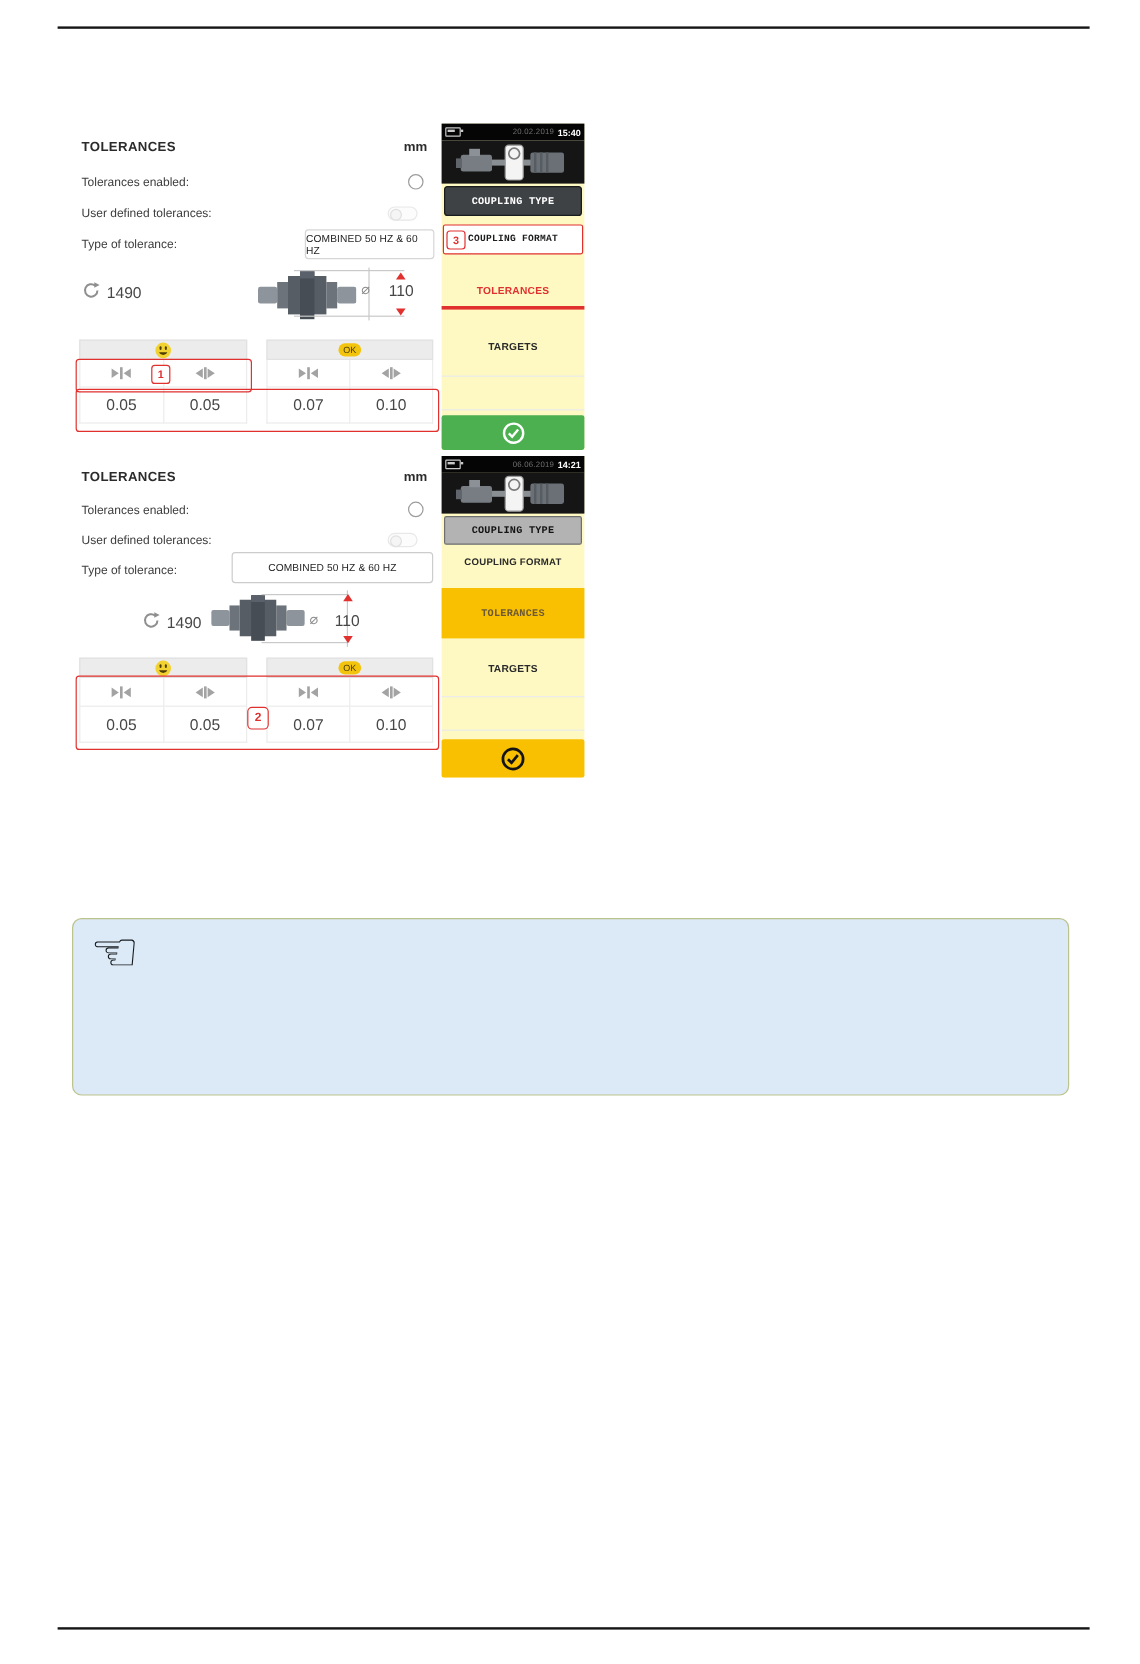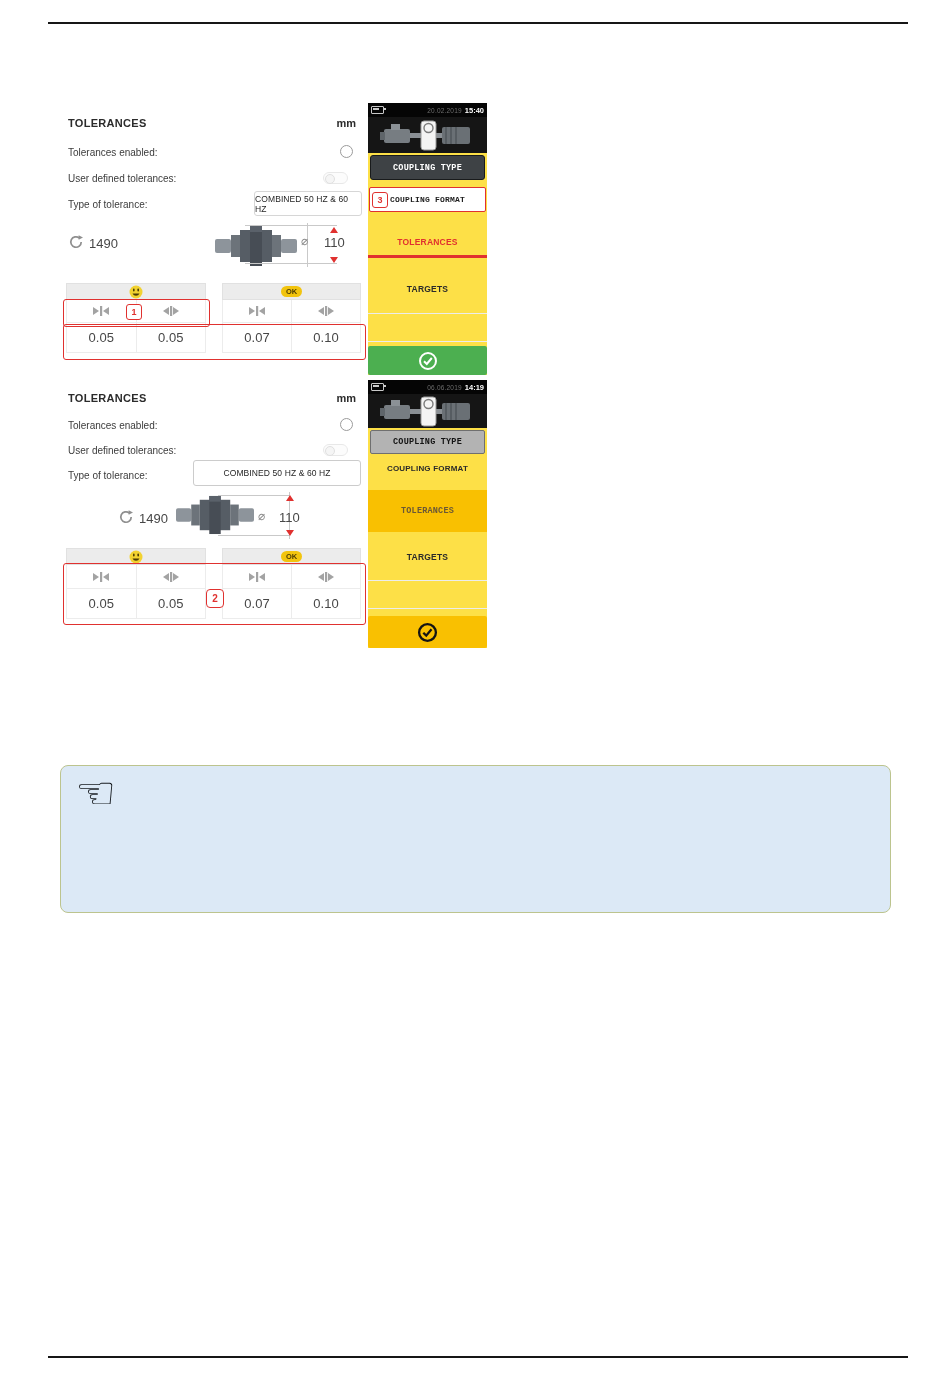--- a/index.html
+++ b/index.html
@@ -23,27 +23,27 @@
   .thin{background:#c9c9c9;}
   .tri-up{width:0;height:0;border-left:4px solid transparent;border-right:4px solid transparent;border-bottom:6px solid #e0312f;}
   .tri-dn{width:0;height:0;border-left:4px solid transparent;border-right:4px solid transparent;border-top:6px solid #e0312f;}
 
   
   .tbl{position:absolute;}
   .tbl-head{height:17px;background:#ececec;border:1px solid #e1e1e1;display:flex;align-items:center;justify-content:center;box-sizing:border-box;}
   .tbl-row{display:flex;background:#fff;}
   .cell{flex:1;display:flex;align-items:center;justify-content:center;border-right:1px solid #ececec;border-bottom:1px solid #ececec;box-sizing:border-box;}
   .cell:first-child{border-left:1px solid #ececec;}
-  .okbadge{background:#f2c40e;color:#4c3c05;font-size:7.5px;font-weight:bold;padding:1.5px 4.5px;border-radius:6px;line-height:1;}
+  .okbadge{background:#f2c40e;color:#4c3c05;font-size:7.5px;font-weight:normal;padding:1.5px 4.5px;border-radius:6px;line-height:1;}
   .redbox{position:absolute;border:1.4px solid #e0312f;border-radius:3px;pointer-events:none;}
   .cbadge{position:absolute;background:#fff;border:1.4px solid #e0312f;border-radius:3px;color:#e0312f;
           font-weight:bold;display:flex;align-items:center;justify-content:center;z-index:5;}
 
   
-  .side{position:absolute;background:#fde047;}
+  .side{position:absolute;background:#fef9c3;}
   .statusbar{position:absolute;left:0;right:0;top:0;background:#050505;display:flex;align-items:center;}
   .battery{width:11px;height:6px;border:1px solid #c9c9c9;border-radius:1px;margin-left:3px;position:relative;}
   .battery .fill{position:absolute;left:1px;top:1px;width:6px;height:2px;background:#c9c9c9;}
   .battery .nub{position:absolute;right:-3px;top:1px;width:2px;height:2px;background:#c9c9c9;}
   .sb-date{font-size:6.5px;color:#6e6e6e;margin-left:auto;letter-spacing:.2px;}
   .sb-time{font-size:7.5px;color:#ffffff;font-weight:bold;margin:0 3px;}
   .machine-strip{position:absolute;left:0;right:0;background:#151515;display:flex;align-items:center;justify-content:center;}
   .sbtn{position:absolute;display:flex;align-items:center;justify-content:center;font-weight:bold;letter-spacing:.2px;box-sizing:border-box;font-family:Liberation Mono, monospace;}
   .side-label{position:absolute;left:0;right:0;text-align:center;font-size:8px;font-weight:bold;color:#2a2a2a;letter-spacing:.2px;}
   .sep{position:absolute;left:0;right:0;height:1px;background:#ececec;}
@@ -325,21 +325,21 @@
     <div class="cbadge" style="left:146px;top:209px;width:16px;height:17px;font-size:10px;border-radius:4px;">2</div>
   </div>
 
   <div class="side" style="left:308px;top:0;width:119px;height:268px;">
     <div class="statusbar" style="height:14px;">
       <span class="battery">
           <span class="fill"></span>
           <span class="nub"></span>
         </span>
       <span class="sb-date">06.06.2019</span>
-      <span class="sb-time">14:19</span>
+      <span class="sb-time">14:21</span>
     </div>
     <div class="machine-strip" style="top:14px;height:34px;">
       <svg width="100" height="32" viewBox="0 0 100 32">
         <rect x="6" y="10" width="26" height="14" rx="2" fill="#777d82"></rect>
         <rect x="2" y="13" width="5" height="8" fill="#5f656a"></rect>
         <rect x="13" y="5" width="9" height="6" fill="#8b9196"></rect>
         <rect x="32" y="14" width="11" height="5" fill="#8a8f94"></rect>
         <rect x="58" y="14" width="7" height="5" fill="#8a8f94"></rect>
         <rect x="64" y="8" width="28" height="17" rx="2" fill="#6a7075"></rect>
         <rect x="67" y="8" width="2" height="17" fill="#565c61"></rect>

